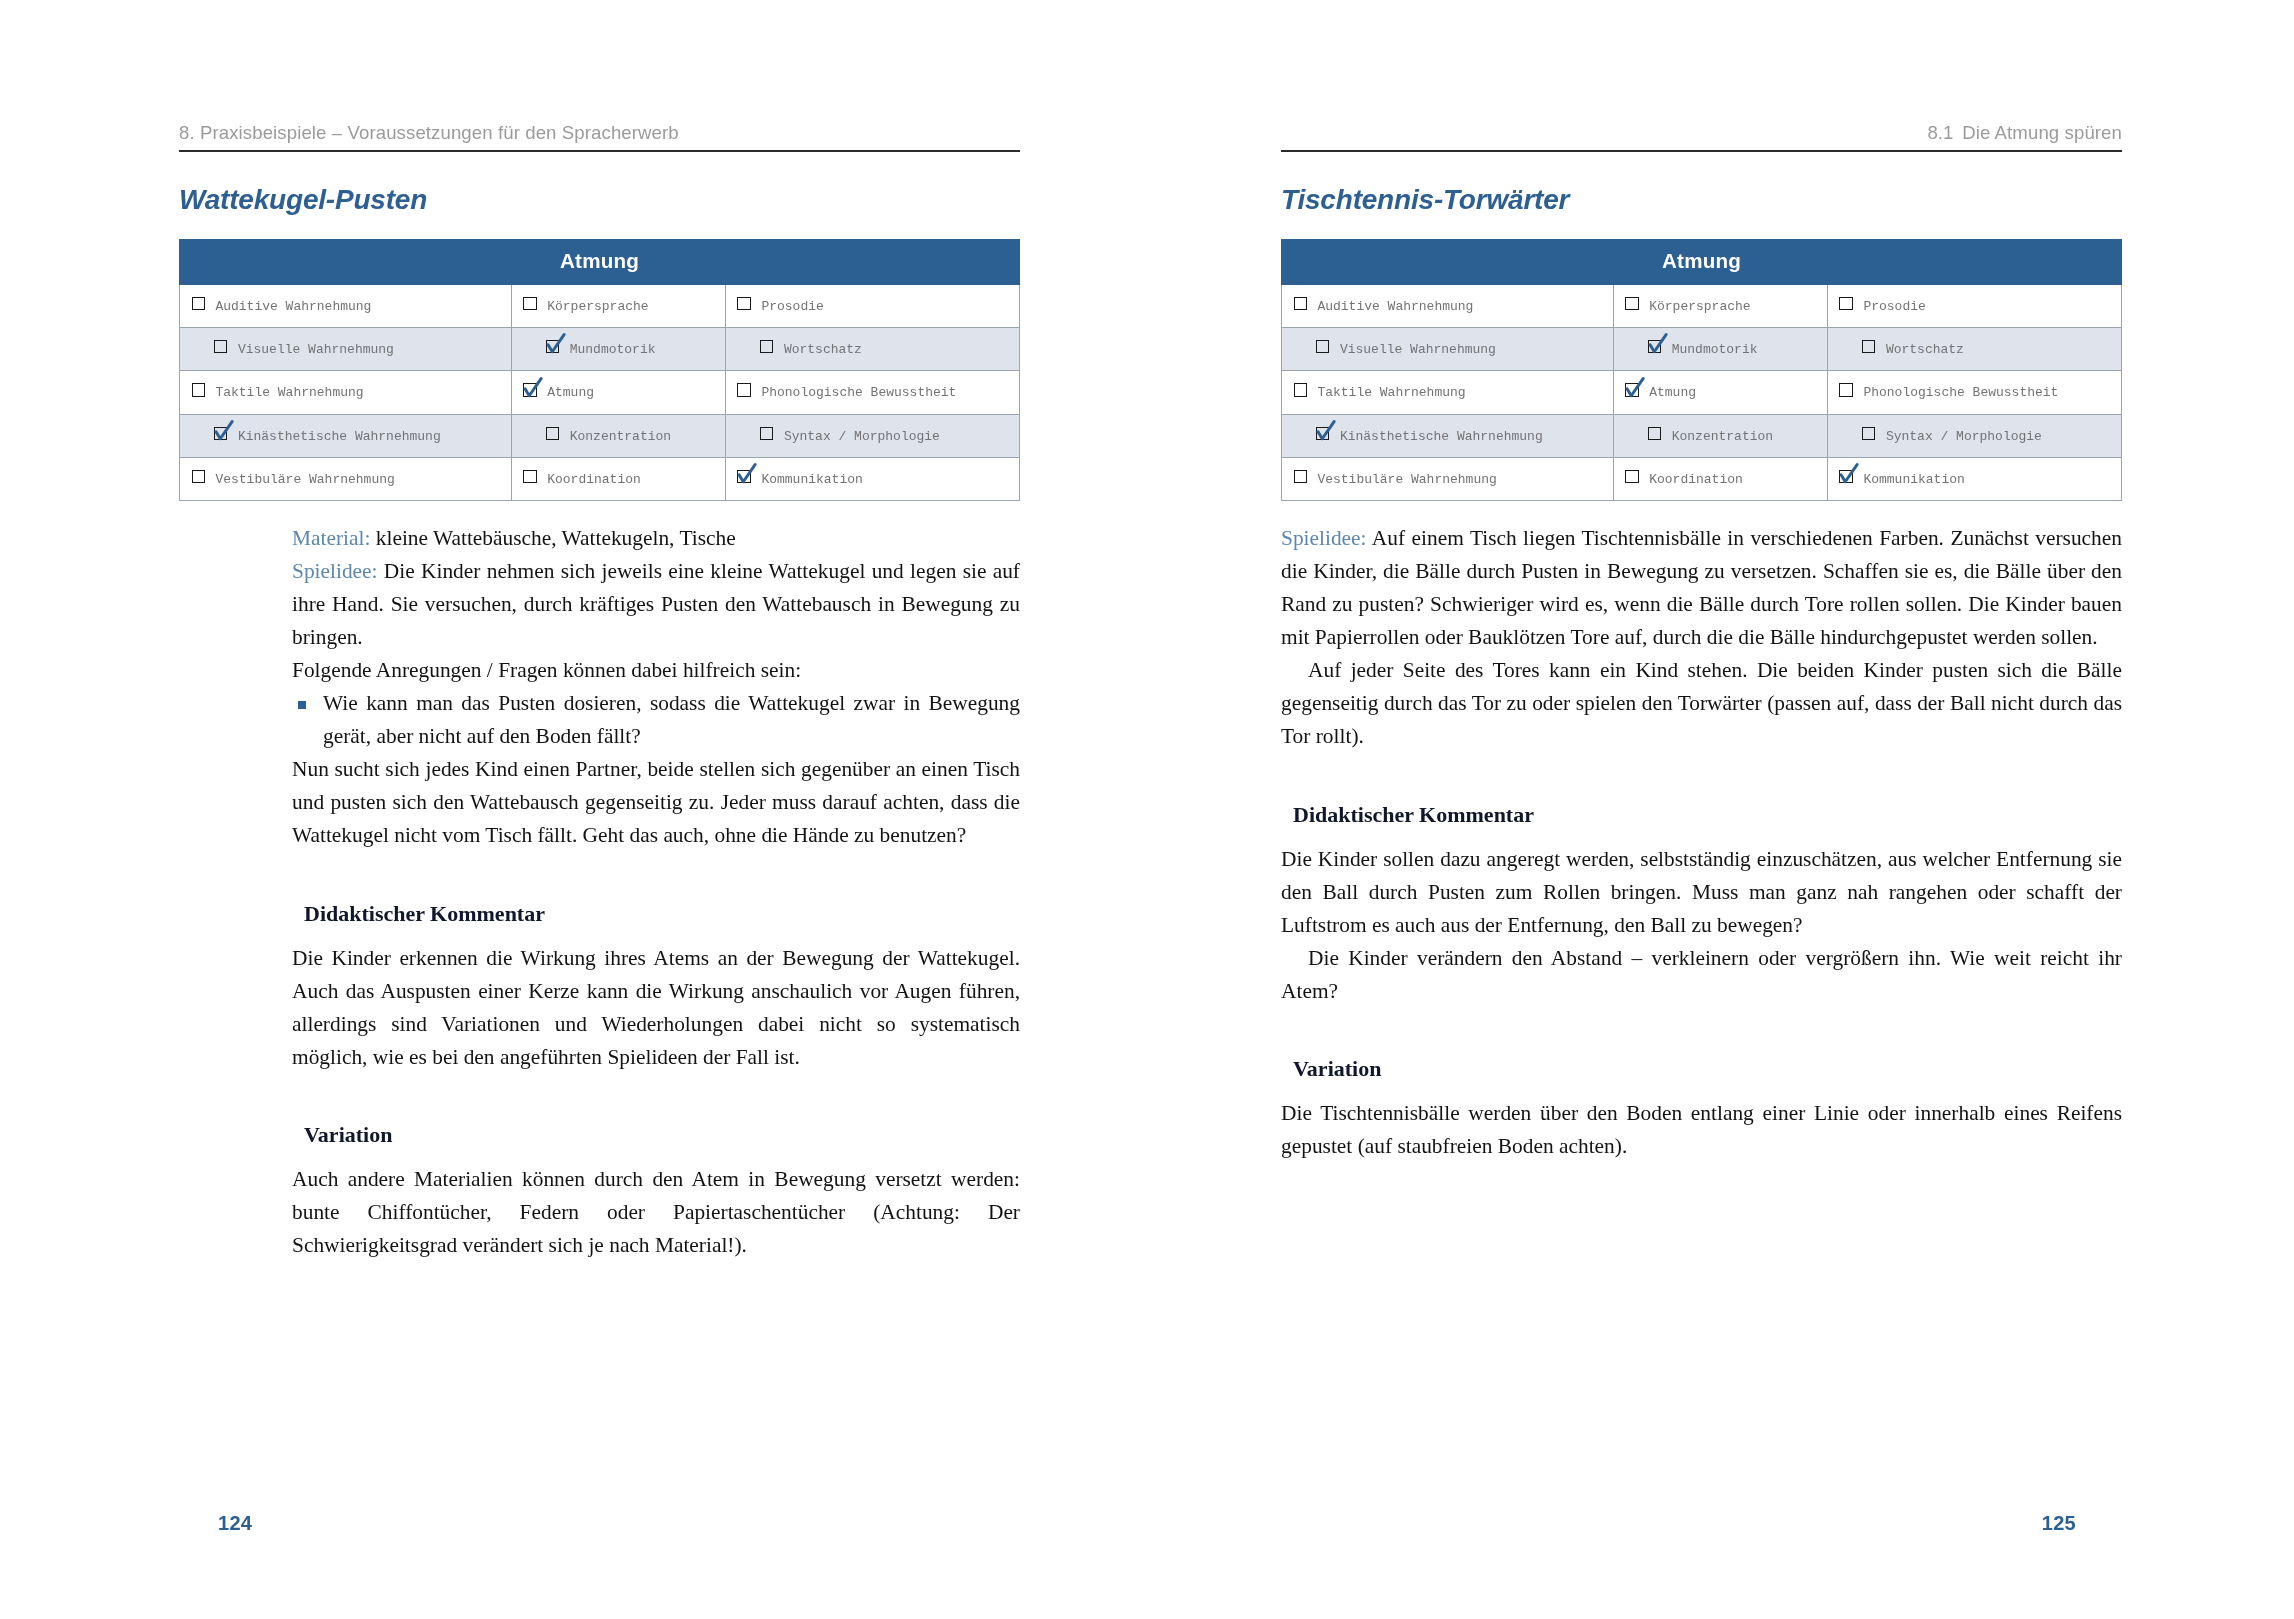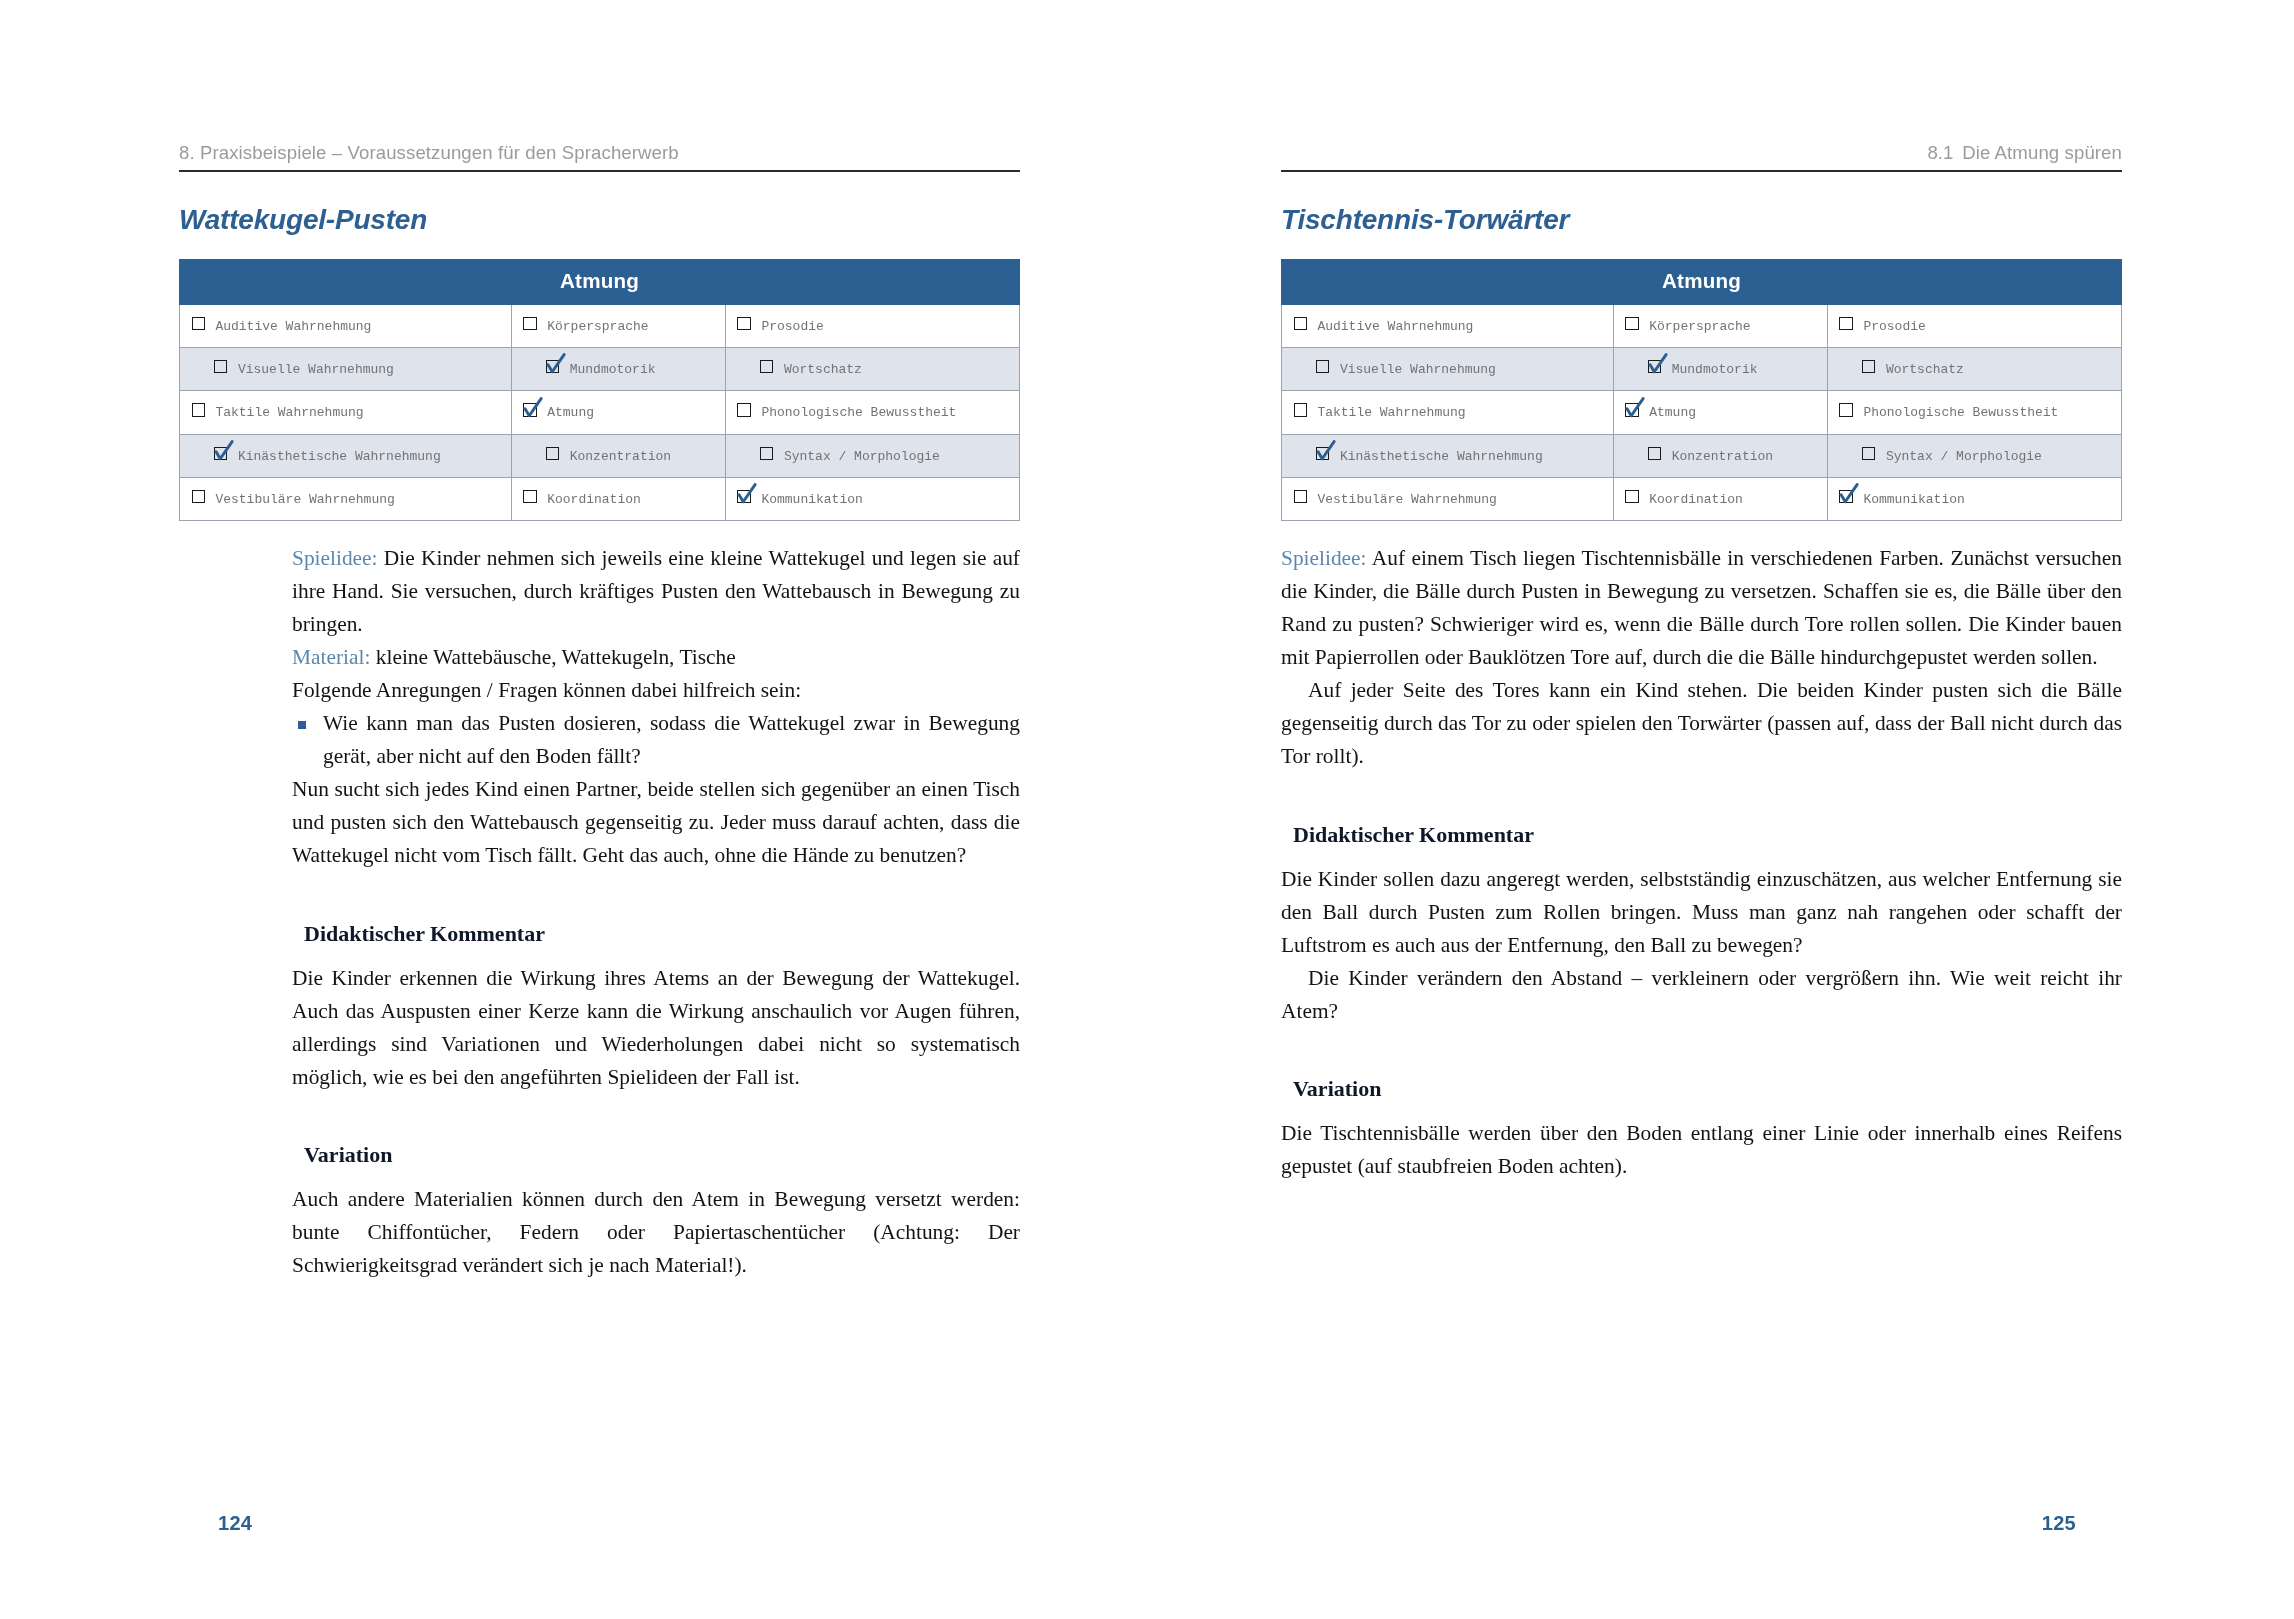--- a/index.html
+++ b/index.html
@@ -22,21 +22,21 @@
     display: flex;
   }
   .page {
     position: relative;
     width: 1147px;
     height: 1619px;
     box-sizing: border-box;
   }
   .page-inner {
     position: absolute;
-    top: 142px;
+    top: 122px;
     width: 841px;
   }
   .page-left .page-inner  { left: 179px; }
   .page-right .page-inner { left: 1281px; }
   .page-right .page-inner { left: 134px; }
 
   
   .runhead {
     font-family: "Liberation Sans", sans-serif;
     font-size: 18.6px;
@@ -243,22 +243,22 @@
               <td><span class="cb"><span class="box"></span></span><span>Vestibuläre Wahrnehmung</span></td>
               <td><span class="cb"><span class="box"></span></span><span>Koordination</span></td>
               <td><span class="cb checked"><span class="box"></span><svg class="tick" viewBox="0 0 22 24">
                     <path d="M3.2 12.2 L7.6 19.6 L20 1.6" fill="none" stroke="#2c5f92" stroke-width="3.1" stroke-linecap="round" stroke-linejoin="round"></path>
                   </svg></span><span>Kommunikation</span></td>
             </tr>
           </tbody>
       </table>
 
       <div class="body-block indent-block">
+        <p class="para noj"><span class="label">Material:</span><span> kleine Wattebäusche, Wattekugeln, Tische</span></p>
         <p class="para"><span class="label">Spielidee:</span><span> Die Kinder nehmen sich jeweils eine kleine Wattekugel und legen sie auf ihre Hand. Sie versuchen, durch kräftiges Pusten den Wattebausch in Bewegung zu bringen.</span></p>
-        <p class="para noj"><span class="label">Material:</span><span> kleine Wattebäusche, Wattekugeln, Tische</span></p>
         <p class="para noj">Folgende Anregungen / Fragen können dabei hilfreich sein:</p>
         <ul class="bullets">
             <li><span class="sq"></span><span>Wie kann man das Pusten dosieren, sodass die Wattekugel zwar in Bewegung gerät, aber nicht auf den Boden fällt?</span></li>
           </ul>
         <p class="para">Nun sucht sich jedes Kind einen Partner, beide stellen sich gegenüber an einen Tisch und pusten sich den Wattebausch gegenseitig zu. Jeder muss darauf achten, dass die Wattekugel nicht vom Tisch fällt. Geht das auch, ohne die Hände zu benutzen?</p>
         <div class="gap"></div>
         <h4 class="sec-head">Didaktischer Kommentar</h4>
         <p class="para">Die Kinder erkennen die Wirkung ihres Atems an der Bewegung der Wattekugel. Auch das Auspusten einer Kerze kann die Wirkung anschaulich vor Augen führen, allerdings sind Variationen und Wiederholungen dabei nicht so systematisch möglich, wie es bei den angeführten Spielideen der Fall ist.</p>
         <div class="gap"></div>
         <h4 class="sec-head">Variation</h4>

